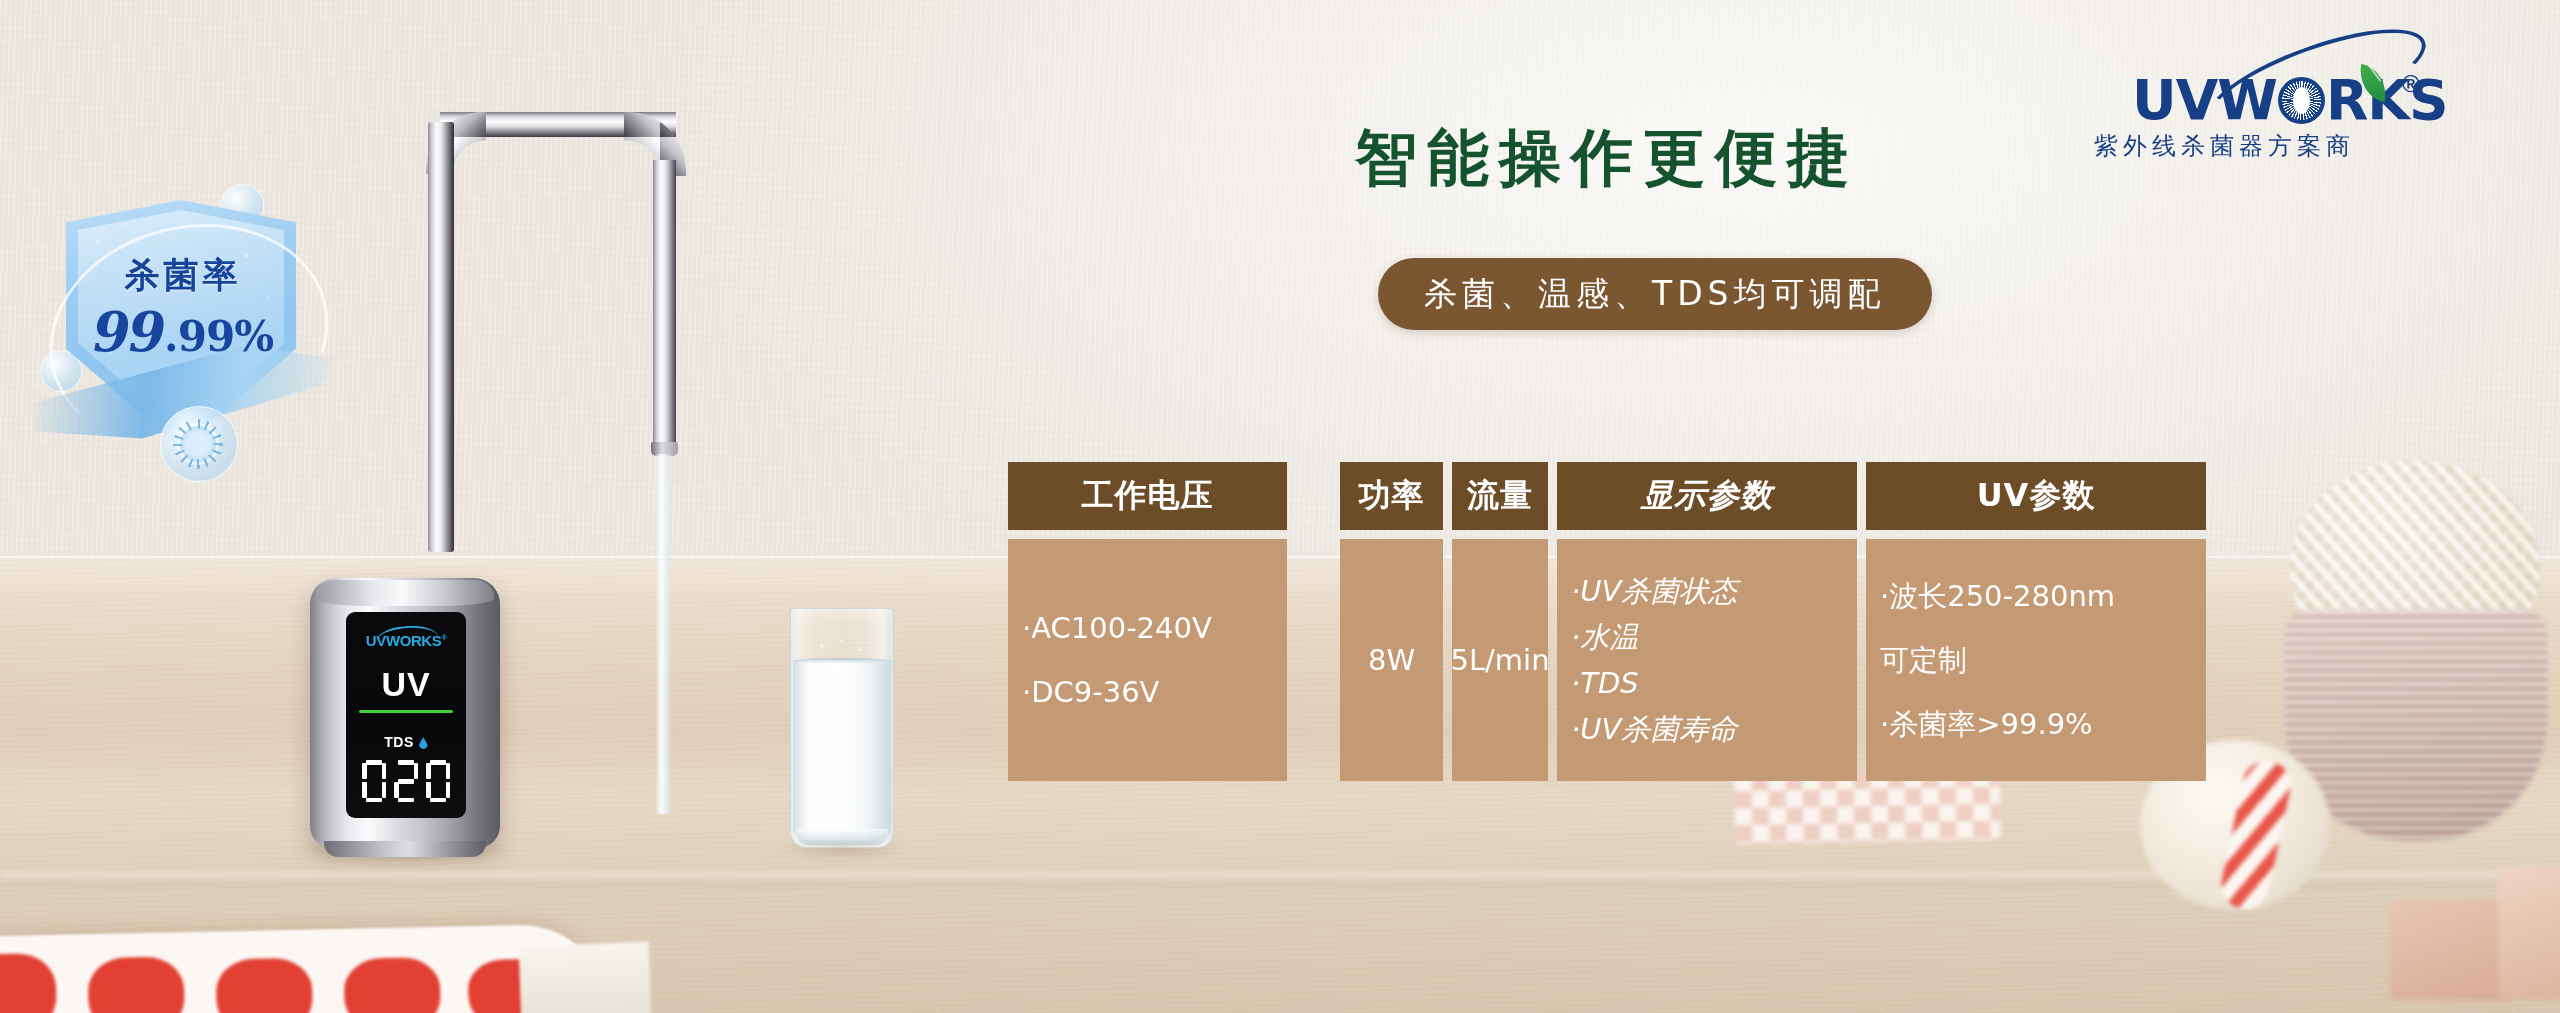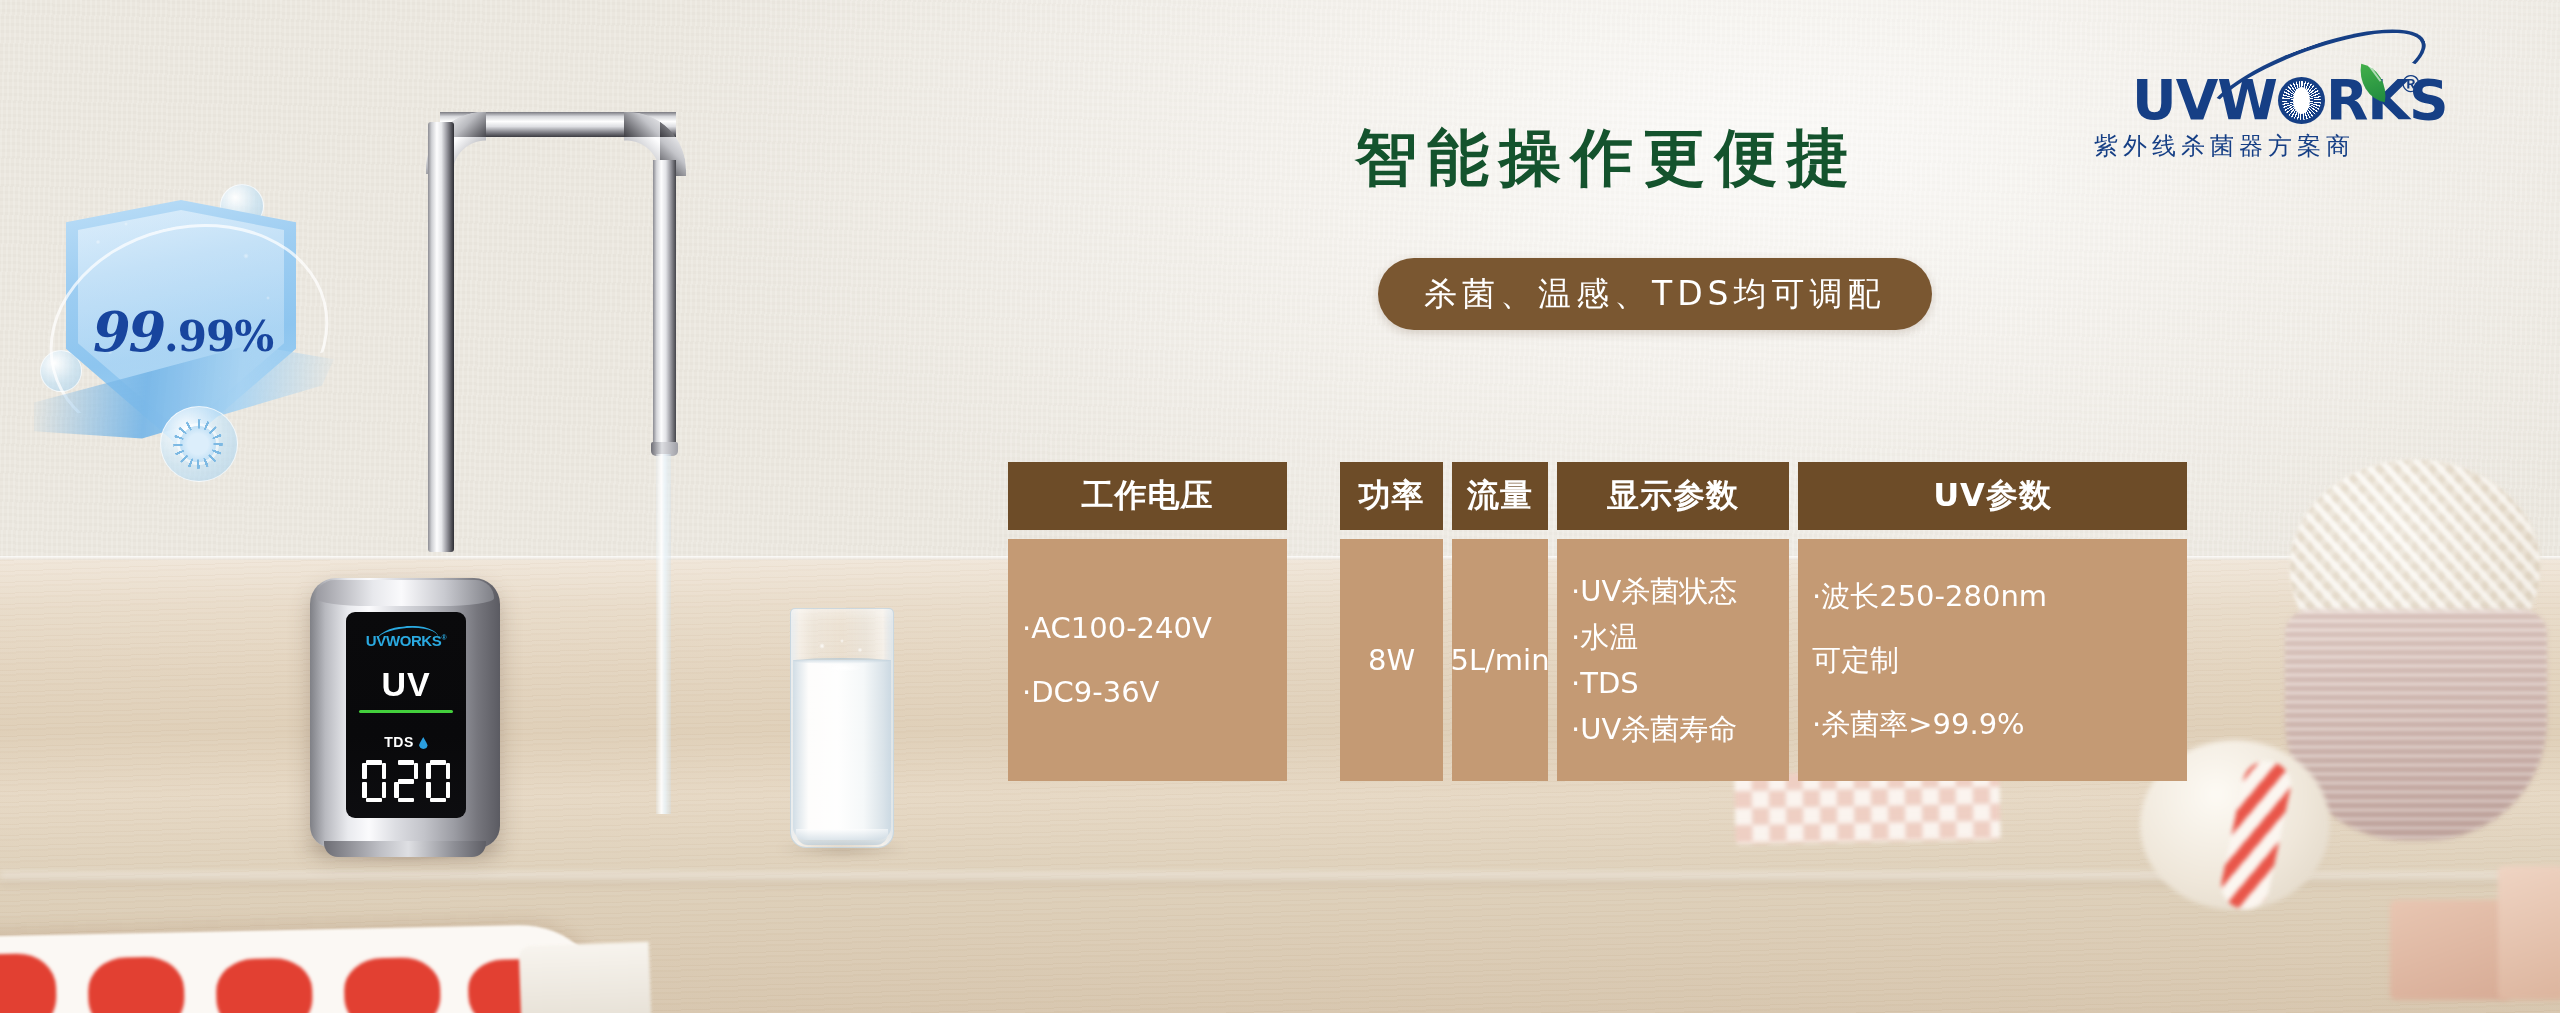--- a/index.html
+++ b/index.html
@@ -345,22 +345,22 @@
     color:#ffffff;font-size:33px;letter-spacing:5px;white-space:nowrap;
     font-family:"DejaVu Sans","Liberation Sans",sans-serif;
   }
 
   
   .spec{position:absolute;left:1008px;top:462px;display:flex;gap:9px;}
   .col{display:flex;flex-direction:column;gap:9px;}
   .col.w1{width:279px;}
   .col.w2{width:103px;margin-left:44px;}
   .col.w3{width:96px;}
-  .col.w4{width:232px;}
-  .col.w5{width:389px;}
+  .col.w4{width:300px;font-style:italic;}
+  .col.w5{width:340px;}
   .col-head{
     height:68px;background:#6d4c28;display:flex;align-items:center;justify-content:center;
     color:#ffffff;font-size:32px;font-weight:bold;letter-spacing:1px;white-space:nowrap;
     font-family:"DejaVu Sans","Liberation Sans",sans-serif;
   }
   .col-body{
     height:242px;background:#c49a74;display:flex;flex-direction:column;
     justify-content:center;align-items:flex-start;padding:0 14px;box-sizing:border-box;
   }
   .col-body.center{align-items:center;justify-content:center;}
@@ -509,20 +509,21 @@
   </div>
 
   <div class="badge">
     <div class="bubble b1"></div>
     <div class="bubble b2"></div>
     <div class="shield"></div>
     <div class="shield-in"></div>
     <div class="shield-specks"></div>
     <div class="swoosh2"></div>
     <div class="swoosh1"></div>
+    <div class="badge-label">杀菌率</div>
     <div class="badge-num">
       <span class="big">99</span><span class="small">.99%</span>
     </div>
     <div class="bubble b3"></div>
     <div class="gear"></div>
   </div>
 
   <div class="headline">智能操作更便捷</div>
 
   <div class="pill">

